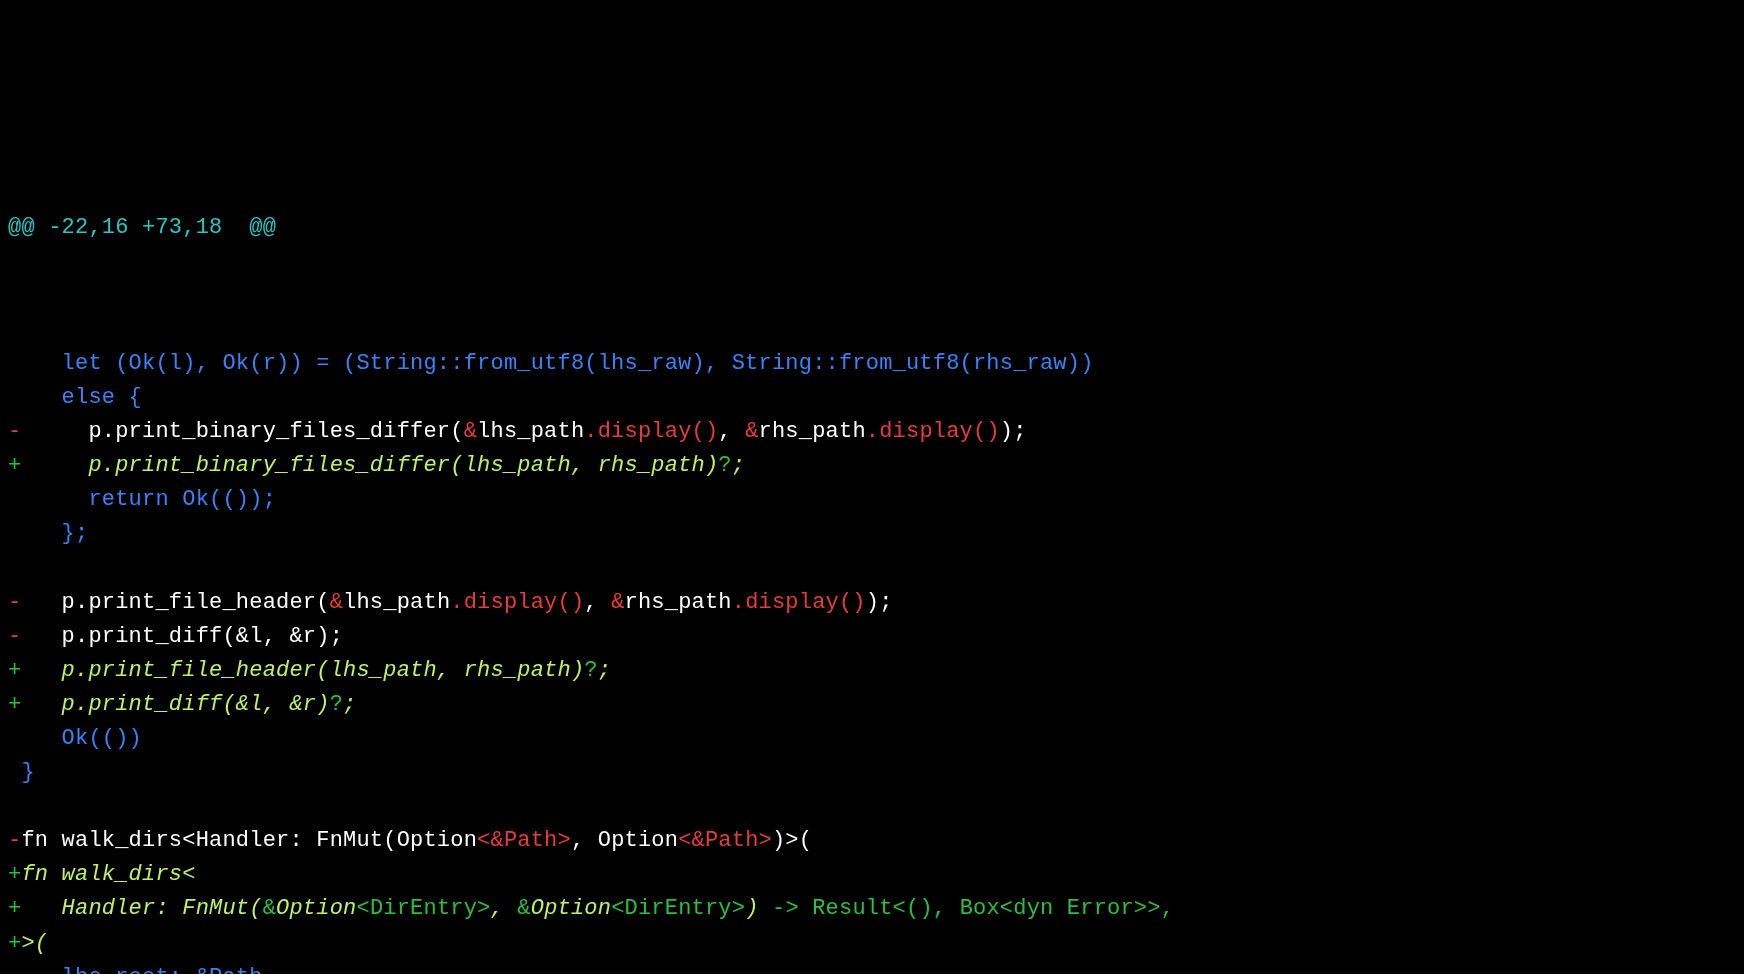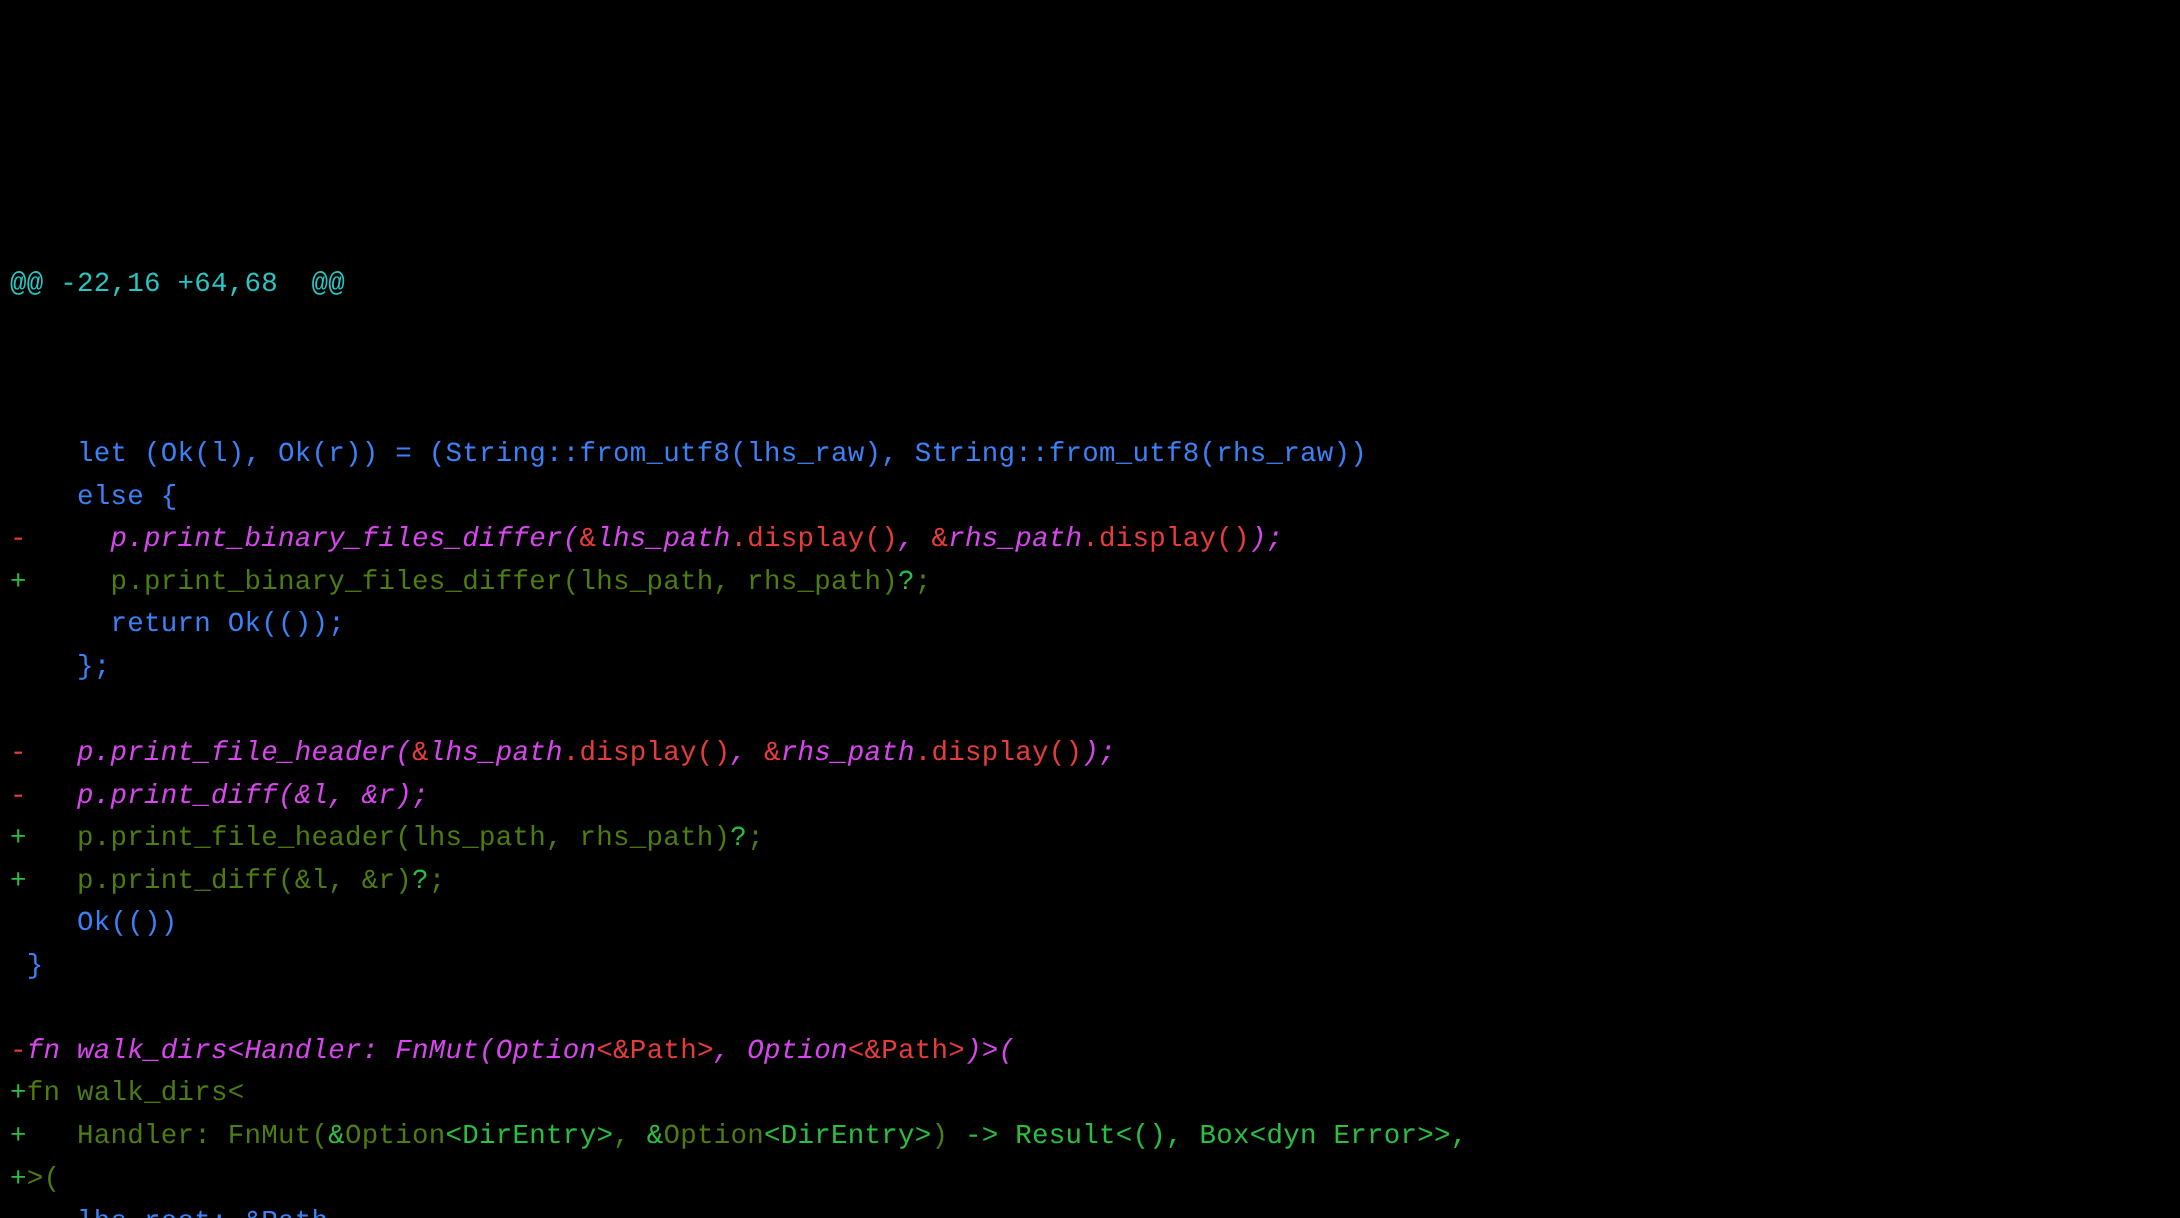--- a/index.html
+++ b/index.html
@@ -11,29 +11,29 @@
     color: #dddddd;
     padding: 6px 8px;
     white-space: pre;
     letter-spacing: 0.2px;
   }
   .line { display: block; }
   .hunk { color: #26c7c4; }
   .ctx  { color: #3b82f6; }
   .minus-sign { color: #e73c3c; }
   .plus-sign  { color: #28c040; }
-  .del-dim  { color: #d946ef; font-style: italic; }
+  .del-dim  { color: #ffffff; }
   .del-red  { color: #e73c3c; }
-  .add-ctx  { color: #4d7c0f; }
+  .add-ctx  { color: #bef264; font-style: italic; }
   .add-grn  { color: #28c040; }
 </style>
 </head>
 <body>
 
 
 
 <div id="diff-container">
-  <span class="line hunk">@@ -22,16 +64,68  @@</span>
+  <span class="line hunk">@@ -22,16 +73,18  @@</span>
   <div id="diff-lines"><span class="line"><span class="ctx"> </span><span class="ctx"></span></span><span class="line"><span class="ctx"> </span><span class="ctx">   let (Ok(l), Ok(r)) = (String::from_utf8(lhs_raw), String::from_utf8(rhs_raw))</span></span><span class="line"><span class="ctx"> </span><span class="ctx">   else {</span></span><span class="line"><span class="minus-sign">-</span><span class="del-dim">     p.print_binary_files_differ(</span><span class="del-red">&amp;</span><span class="del-dim">lhs_path</span><span class="del-red">.display()</span><span class="del-dim">, </span><span class="del-red">&amp;</span><span class="del-dim">rhs_path</span><span class="del-red">.display()</span><span class="del-dim">);</span></span><span class="line"><span class="plus-sign">+</span><span class="add-ctx">     p.print_binary_files_differ(lhs_path, rhs_path)</span><span class="add-grn">?</span><span class="add-ctx">;</span></span><span class="line"><span class="ctx"> </span><span class="ctx">     return Ok(());</span></span><span class="line"><span class="ctx"> </span><span class="ctx">   };</span></span><span class="line"><span class="ctx"> </span><span class="ctx"></span></span><span class="line"><span class="minus-sign">-</span><span class="del-dim">   p.print_file_header(</span><span class="del-red">&amp;</span><span class="del-dim">lhs_path</span><span class="del-red">.display()</span><span class="del-dim">, </span><span class="del-red">&amp;</span><span class="del-dim">rhs_path</span><span class="del-red">.display()</span><span class="del-dim">);</span></span><span class="line"><span class="minus-sign">-</span><span class="del-dim">   p.print_diff(&amp;l, &amp;r);</span></span><span class="line"><span class="plus-sign">+</span><span class="add-ctx">   p.print_file_header(lhs_path, rhs_path)</span><span class="add-grn">?</span><span class="add-ctx">;</span></span><span class="line"><span class="plus-sign">+</span><span class="add-ctx">   p.print_diff(&amp;l, &amp;r)</span><span class="add-grn">?</span><span class="add-ctx">;</span></span><span class="line"><span class="ctx"> </span><span class="ctx">   Ok(())</span></span><span class="line"><span class="ctx"> </span><span class="ctx">}</span></span><span class="line"><span class="ctx"> </span><span class="ctx"></span></span><span class="line"><span class="minus-sign">-</span><span class="del-dim">fn walk_dirs&lt;Handler: FnMut(Option</span><span class="del-red">&lt;&amp;Path&gt;</span><span class="del-dim">, Option</span><span class="del-red">&lt;&amp;Path&gt;</span><span class="del-dim">)&gt;(</span></span><span class="line"><span class="plus-sign">+</span><span class="add-ctx">fn walk_dirs&lt;</span></span><span class="line"><span class="plus-sign">+</span><span class="add-ctx">   Handler: FnMut(</span><span class="add-grn">&amp;</span><span class="add-ctx">Option</span><span class="add-grn">&lt;DirEntry&gt;</span><span class="add-ctx">, </span><span class="add-grn">&amp;</span><span class="add-ctx">Option</span><span class="add-grn">&lt;DirEntry&gt;</span><span class="add-ctx">)</span><span class="add-grn"> -&gt; Result&lt;(), Box&lt;dyn Error&gt;&gt;,</span></span><span class="line"><span class="plus-sign">+</span><span class="add-ctx">&gt;(</span></span><span class="line"><span class="ctx"> </span><span class="ctx">   lhs_root: &amp;Path,</span></span></div>
 </div>
 
 
 
 
 </body></html>

